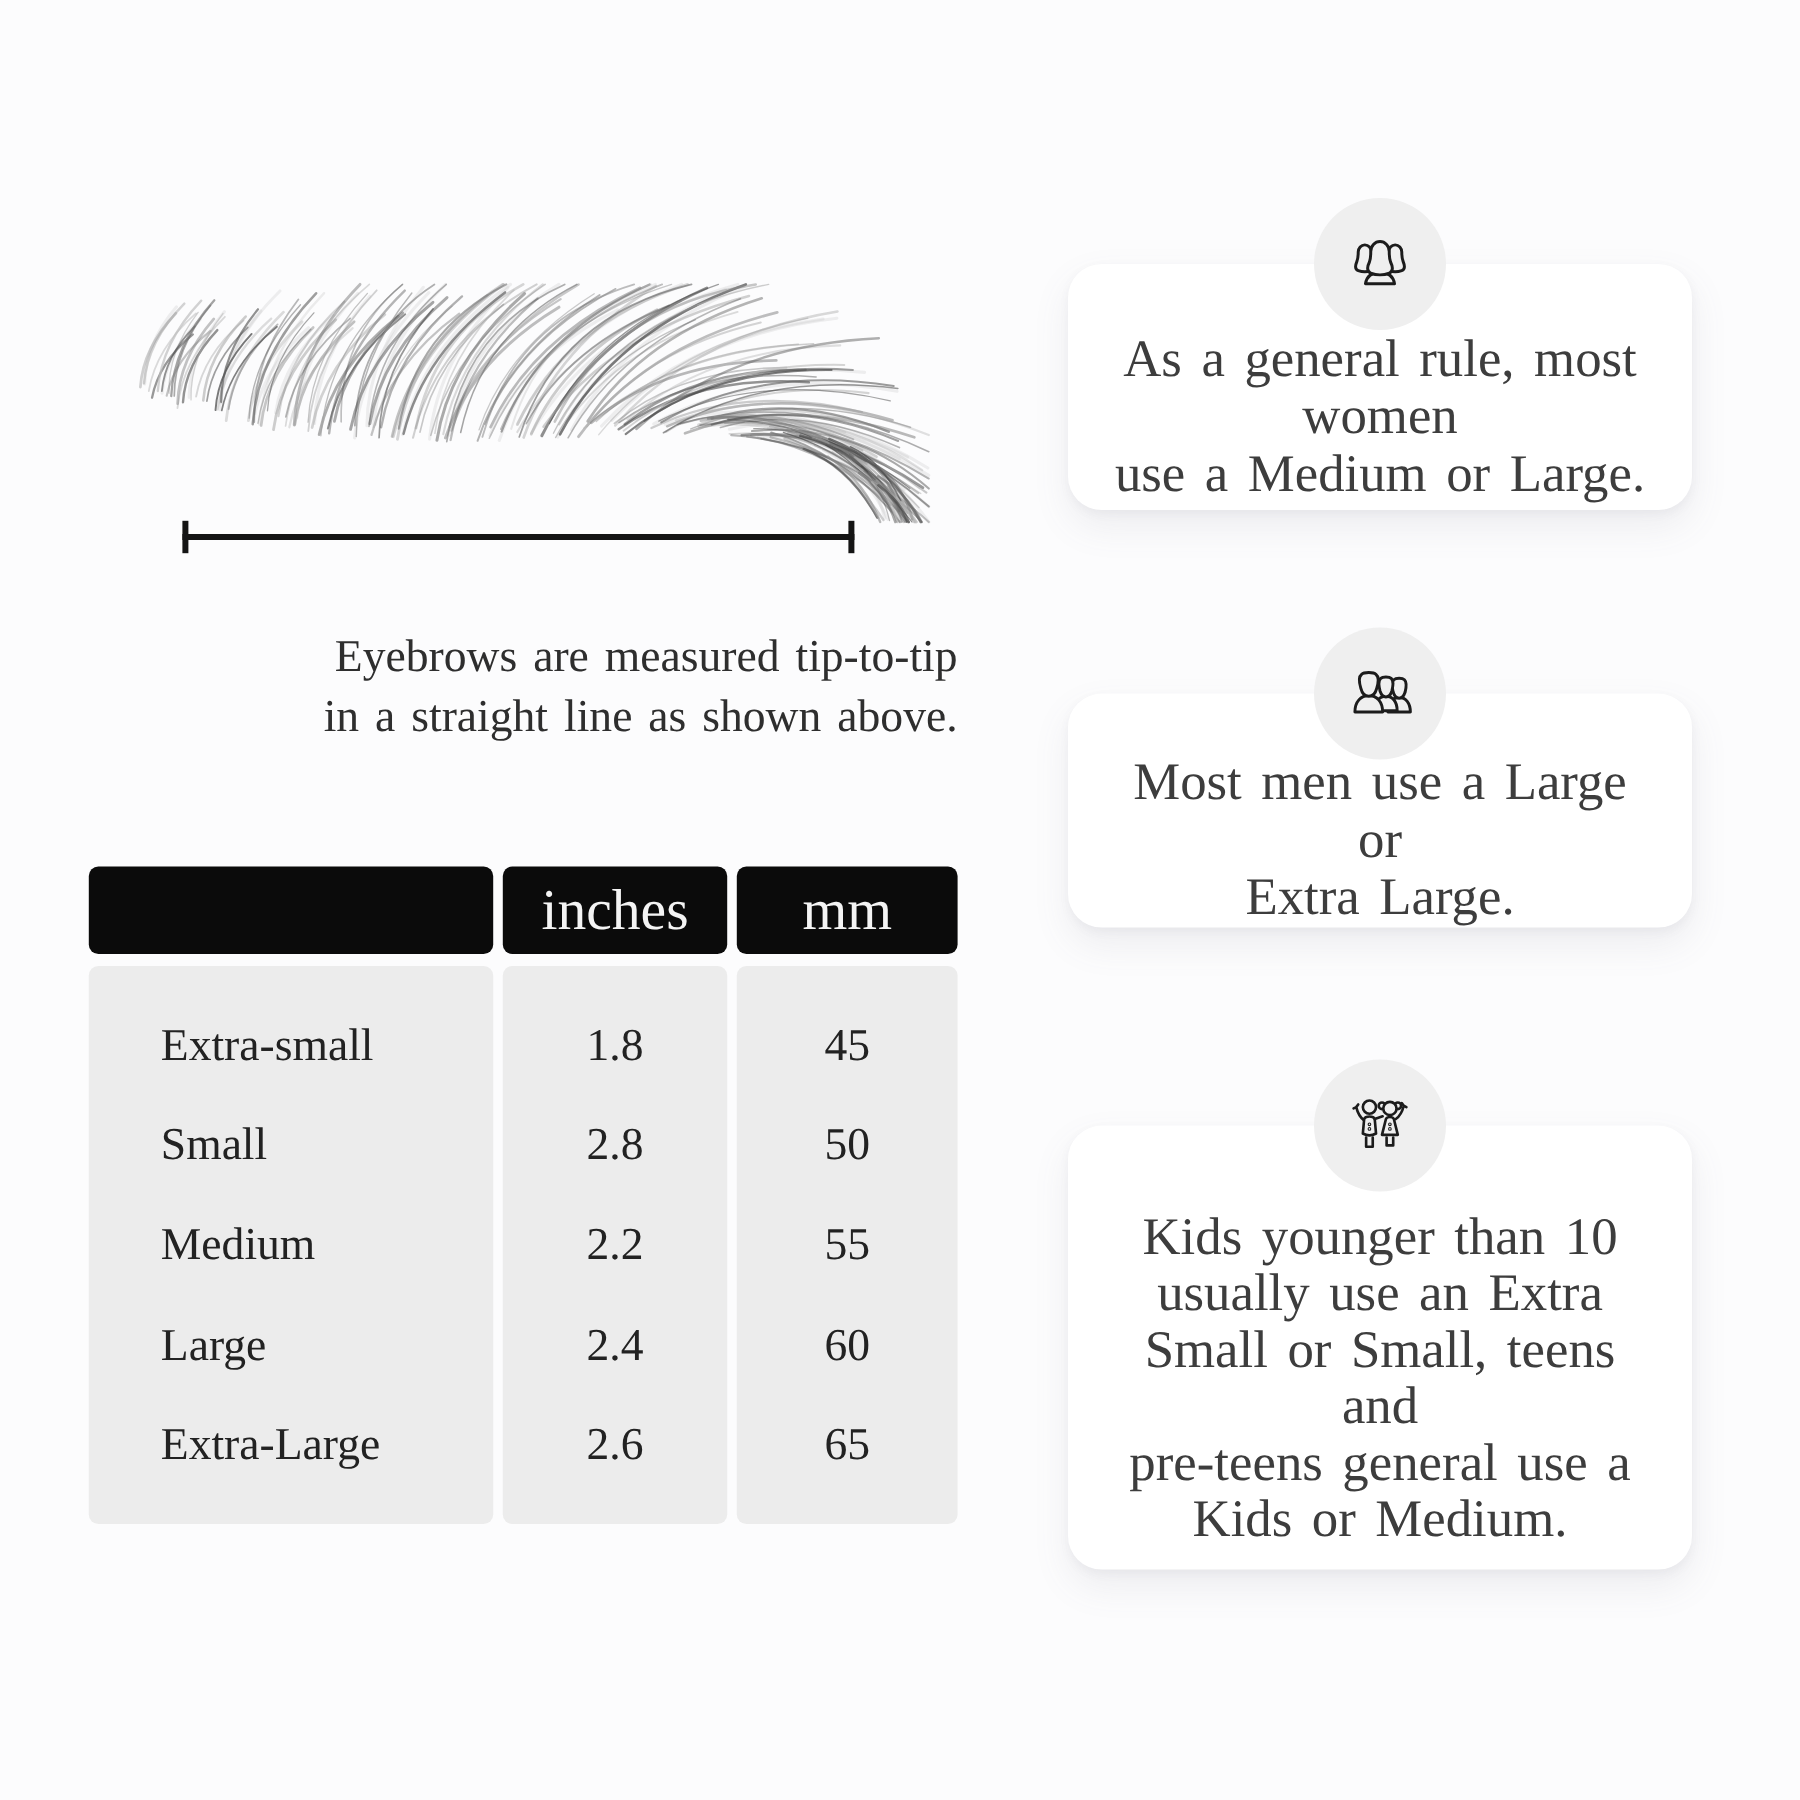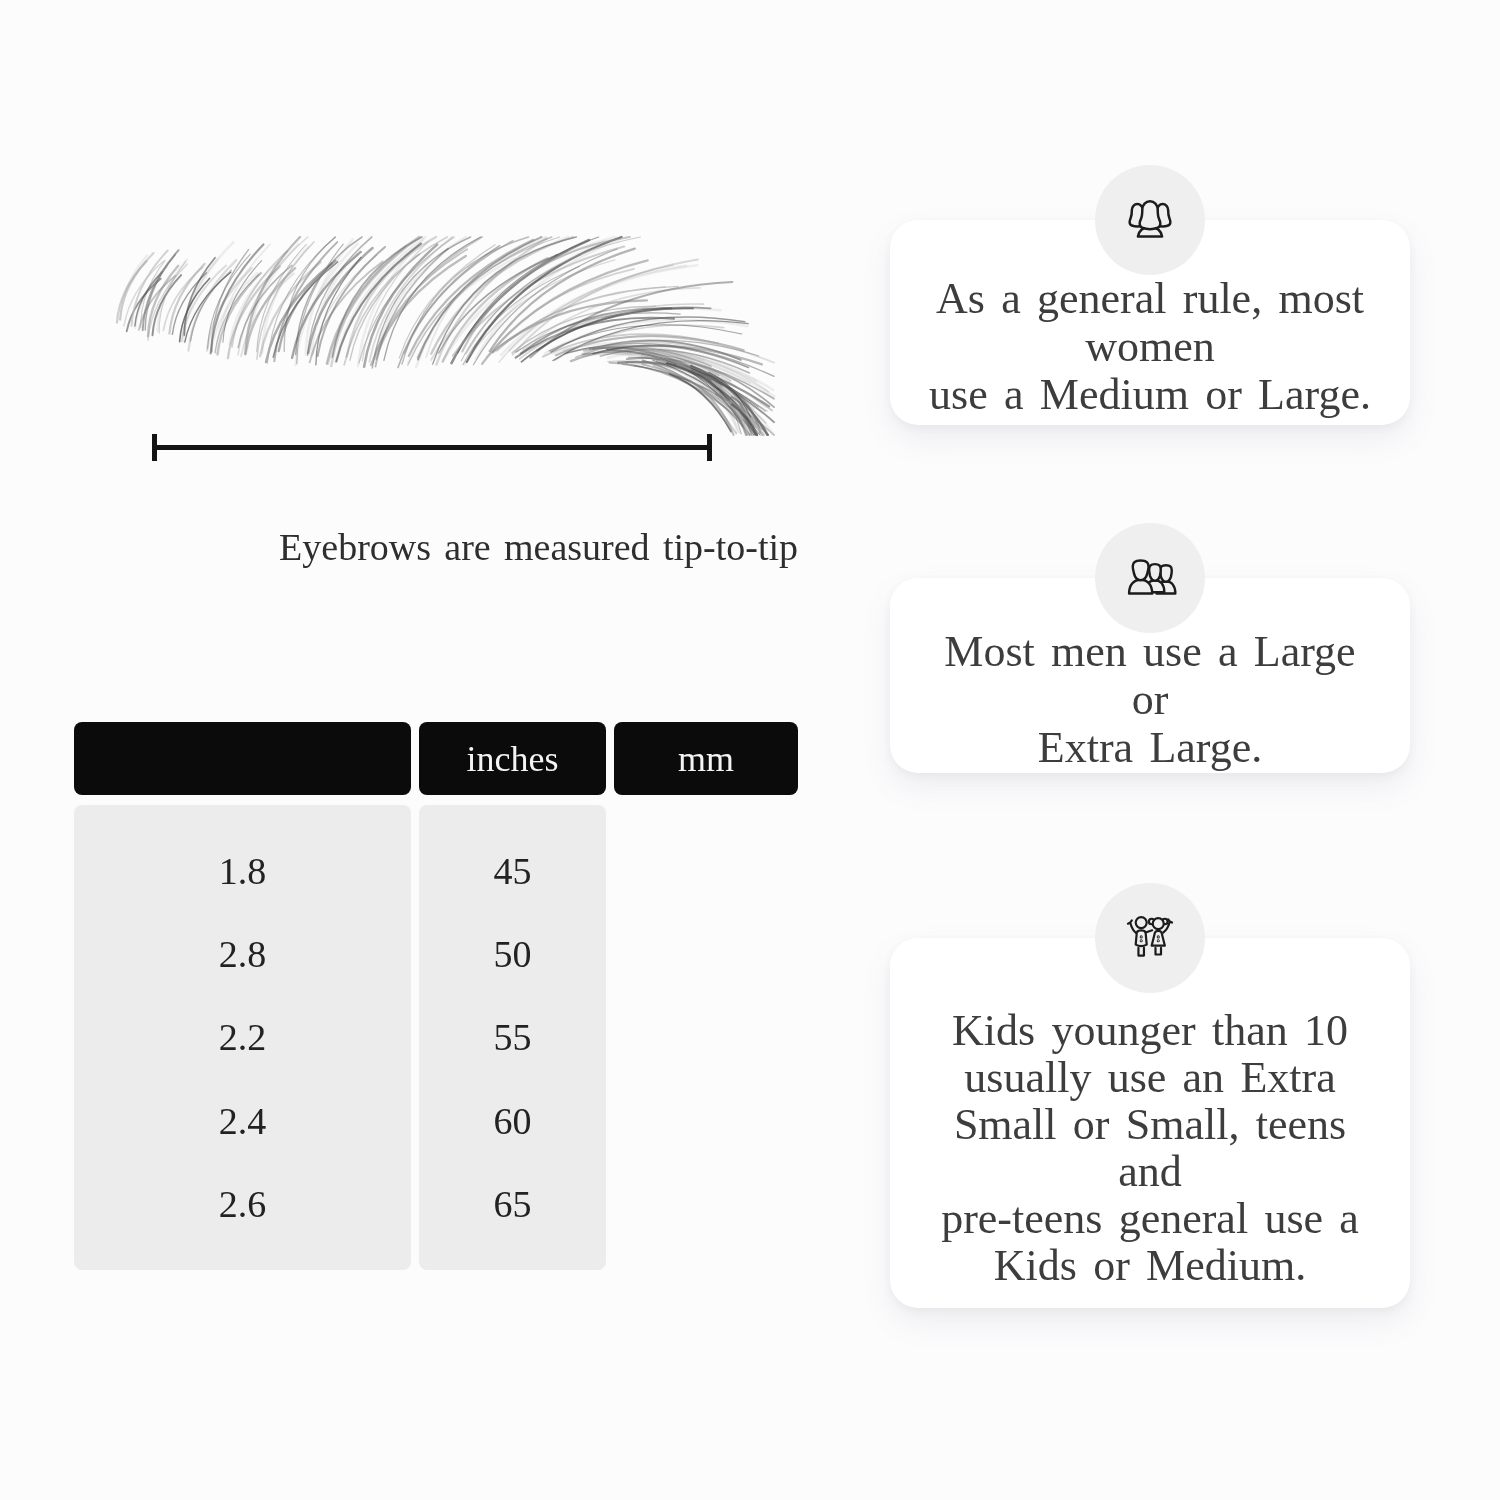--- a/index.html
+++ b/index.html
@@ -34,21 +34,21 @@
     position:absolute;left:74px;top:522px;width:724px;
     text-align:right;font-size:38px;line-height:50px;color:var(--caption);
     word-spacing:0.10em;
   }
 
   
   .size-table{position:absolute;left:74px;top:722px;width:724px;}
   .t-grid{display:grid;grid-template-columns:337px 187px 184px;column-gap:8px;}
   .th{
     height:73px;background:var(--table-header-bg);border-radius:8px;
-    color:var(--table-header-text);font-size:36px;
+    color:var(--table-header-text);font-size:48px;
     display:flex;align-items:center;justify-content:center;
   }
   .t-body{margin-top:10px;}
   .t-col{
     height:465px;background:var(--table-body-bg);border-radius:8px;
     display:flex;flex-direction:column;justify-content:space-around;
     padding:24px 0;font-size:38px;color:var(--text-dark);
   }
   .t-cell{display:flex;align-items:center;}
   .t-col.labels .t-cell{justify-content:flex-start;padding-left:60px;}
@@ -313,29 +313,37 @@
       <path d="M 630.1 170.4 Q 650.2 185.6 657.1 200.0" fill="none" stroke="rgb(129,129,129)" stroke-width="2.0" stroke-linecap="round" opacity="0.37"></path>
       <path d="M 622.0 169.4 Q 640.2 182.4 647.2 200.0" fill="none" stroke="rgb(79,79,79)" stroke-width="2.2" stroke-linecap="round" opacity="0.69"></path>
     </svg>
 
   <div class="mline">
     <div class="bar"></div>
   </div>
 
   <div class="caption">
     <div>Eyebrows are measured tip-to-tip</div>
+    <div>in a straight line as shown above.</div>
   </div>
 
   <div class="size-table">
     <div class="t-grid">
       <div class="th"></div>
       <div class="th">inches</div>
       <div class="th">mm</div>
     </div>
     <div class="t-grid t-body">
+      <div class="t-col labels">
+        <div class="t-cell">Extra-small</div>
+        <div class="t-cell">Small</div>
+        <div class="t-cell">Medium</div>
+        <div class="t-cell">Large</div>
+        <div class="t-cell">Extra-Large</div>
+      </div>
       <div class="t-col nums">
         <div class="t-cell">1.8</div>
         <div class="t-cell">2.8</div>
         <div class="t-cell">2.2</div>
         <div class="t-cell">2.4</div>
         <div class="t-cell">2.6</div>
       </div>
       <div class="t-col nums">
         <div class="t-cell">45</div>
         <div class="t-cell">50</div>

